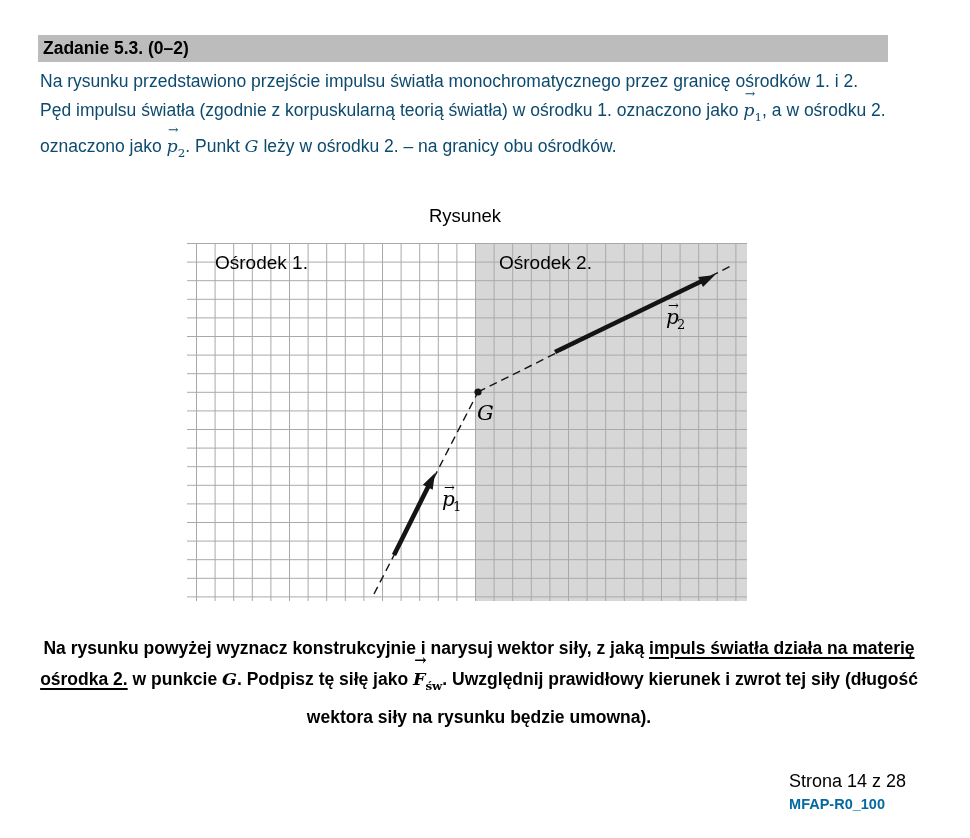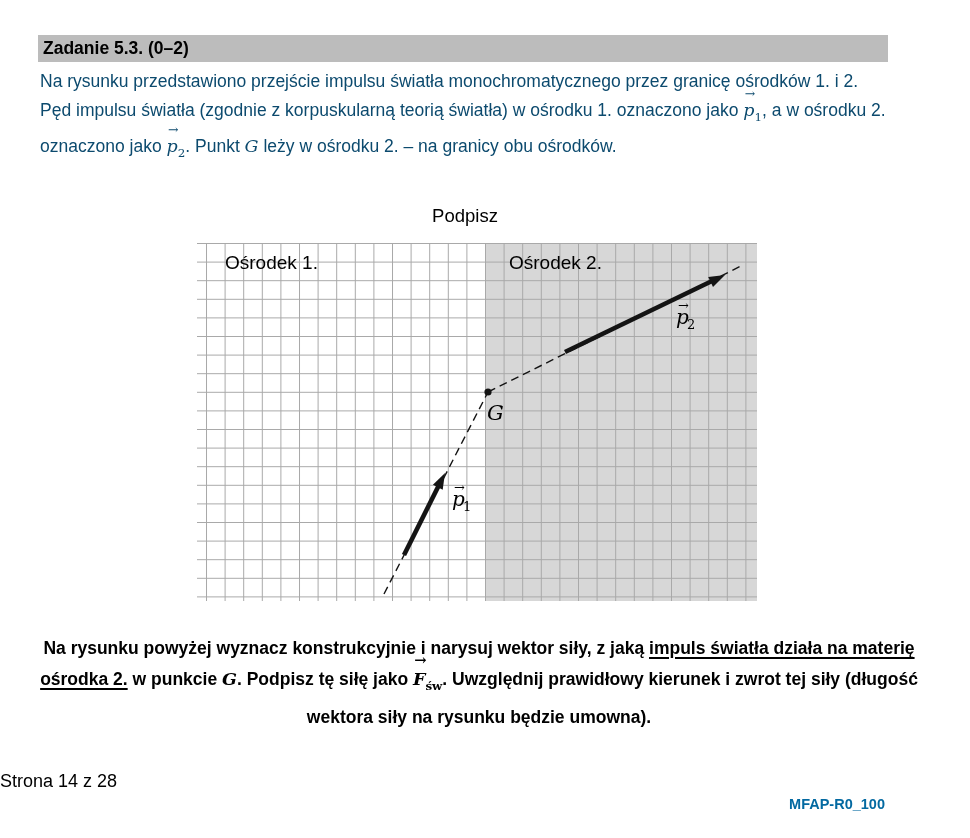--- a/index.html
+++ b/index.html
@@ -34,24 +34,24 @@
   }
   .task-text .u {
     text-decoration: underline;
     text-decoration-thickness: 2px;
     text-underline-offset: 3px;
   }
   .figure-title {
     position: absolute; left: 185px; top: 205px; width: 560px;
     text-align: center; font-size: 18.5px; color: #000;
   }
-  .figure-wrap { position: absolute; left: 197px; top: 243px; }
+  .figure-wrap { position: absolute; left: 187px; top: 243px; }
   .footer-page {
     position: absolute; left: 0; top: 771px; width: 906px;
-    text-align: left; font-size: 18px; color: #000;
+    text-align: right; font-size: 18px; color: #000;
   }
   .footer-code {
     position: absolute; right: 85px; top: 796px;
     font-size: 14.5px; font-weight: bold; color: #0369a1;
   }
   
   .serif-i { font-family: "DejaVu Serif", serif; font-style: italic; }
   .vec { position: relative; display: inline-block; font-family: "DejaVu Serif", serif; }
   .vec .letter { font-style: italic; }
   .vec .arr {
@@ -71,21 +71,21 @@
 <div class="page">
 
   <div class="header-bar">
     <div class="label">Zadanie 5.3. (0–2)</div>
   </div>
 
   <div class="intro">
     <span>Na rysunku przedstawiono przejście impulsu światła monochromatycznego przez granicę ośrodków 1. i 2. Pęd impulsu światła (zgodnie z korpuskularną teorią światła) w ośrodku 1. oznaczono jako </span><span class="vec"><span class="arr">→</span><span class="letter">p</span><sub>1</sub></span><span>, a w ośrodku 2. oznaczono jako </span><span class="vec"><span class="arr">→</span><span class="letter">p</span><sub>2</sub></span><span>. Punkt </span><span class="serif-i">G</span><span> leży w ośrodku 2. – na granicy obu ośrodków.</span>
   </div>
 
-  <div class="figure-title">Podpisz</div>
+  <div class="figure-title">Rysunek</div>
 
   <div class="figure-wrap">
     <svg width="560" height="358" viewBox="0 0 560 358">
       <defs>
         <pattern id="grid" x="9" y="0" width="18.6" height="18.6" patternUnits="userSpaceOnUse">
           <path d="M 18.6 0.5 L 0.5 0.5 L 0.5 18.6" fill="none" stroke-width="1" stroke="#a8a8a8"></path>
         </pattern>
       </defs>
 
       <rect x="0" y="0" width="560" height="358" fill="#ffffff"></rect>

